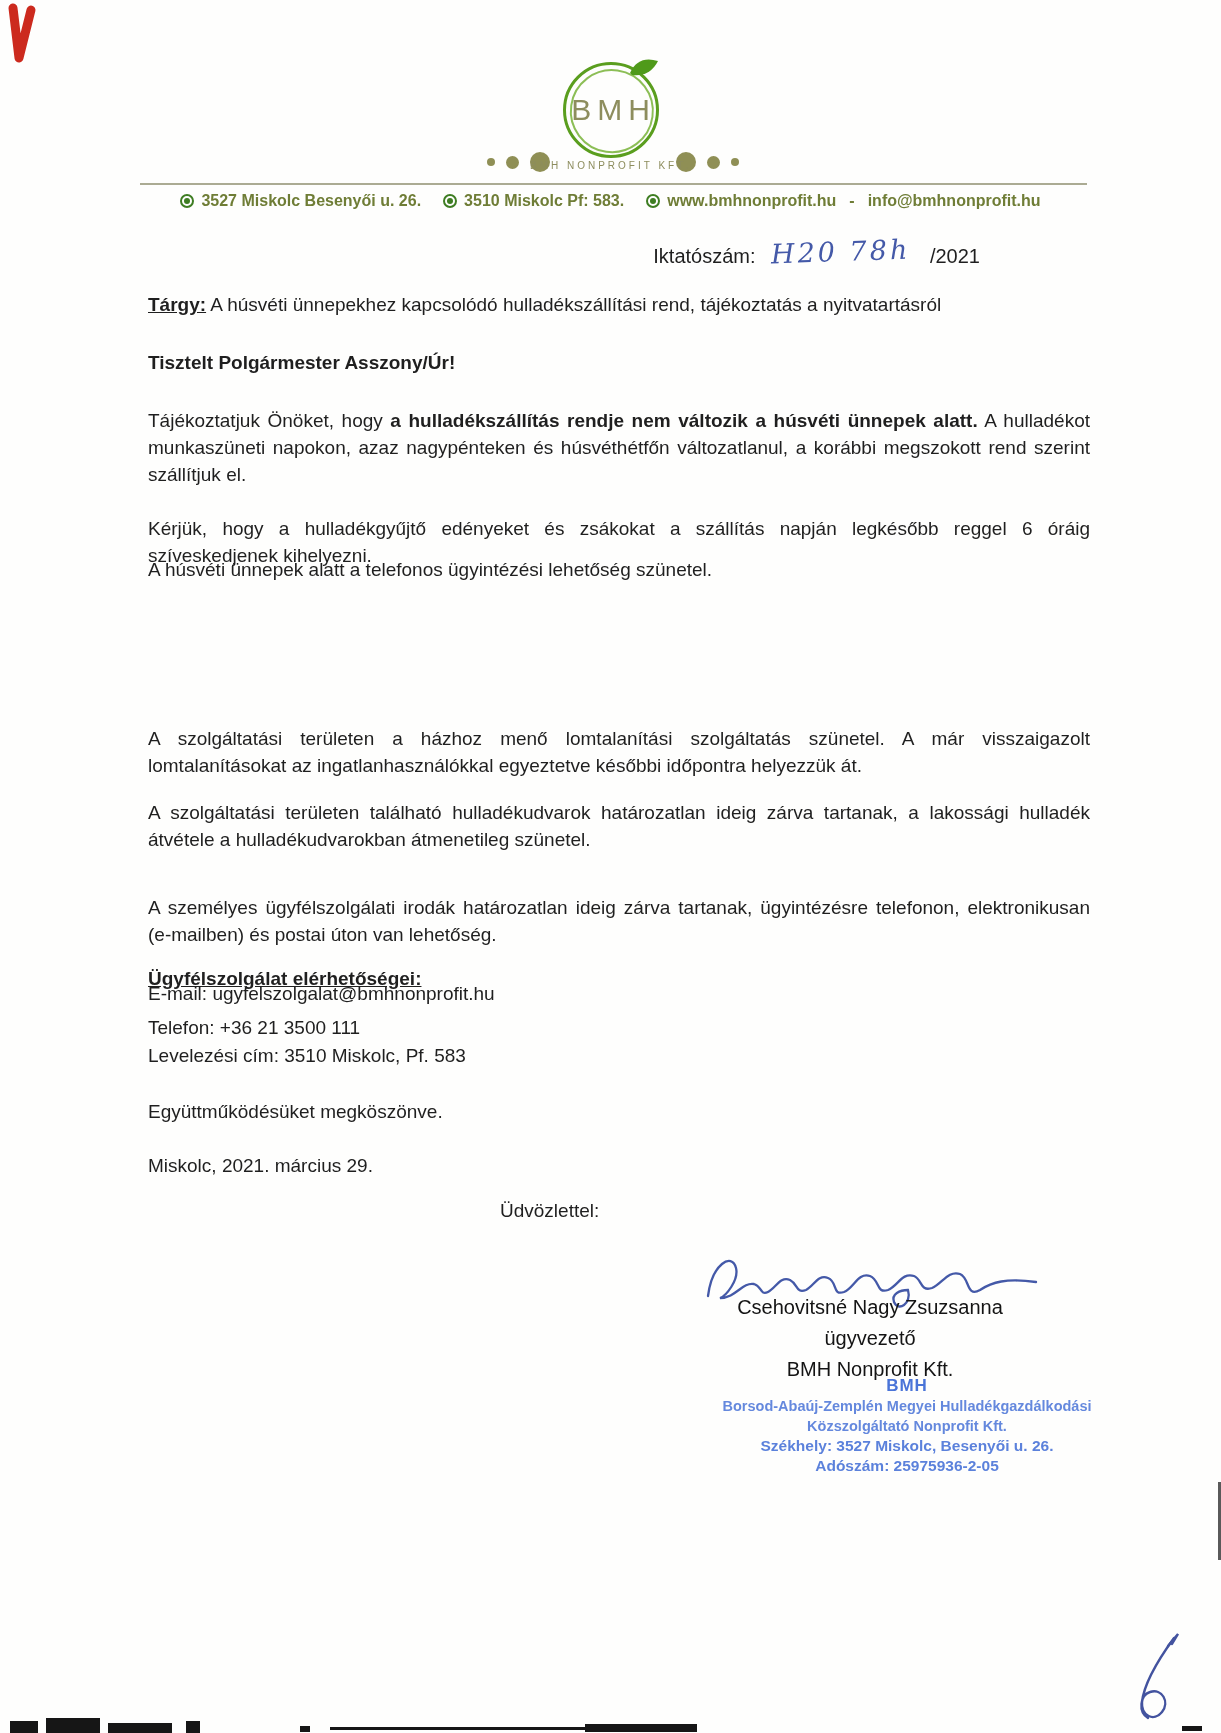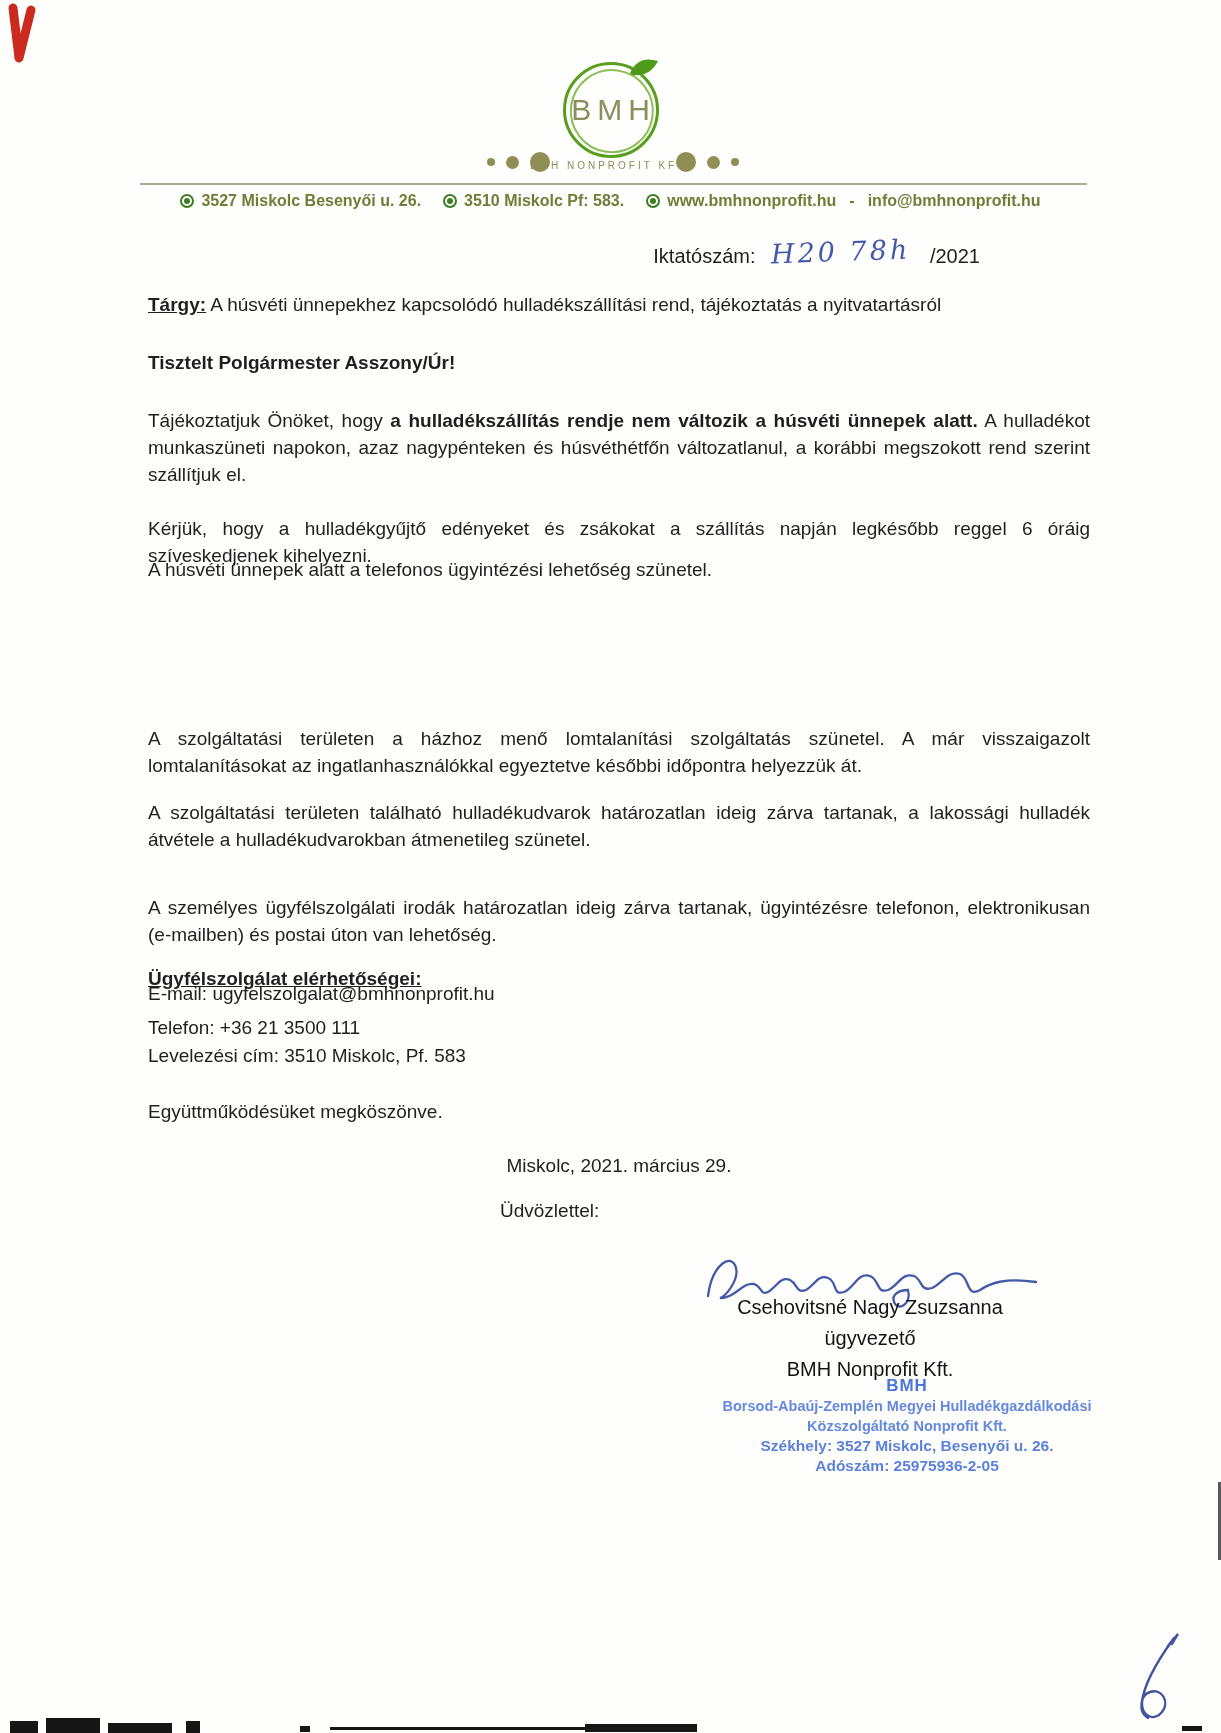--- a/index.html
+++ b/index.html
@@ -168,21 +168,21 @@
   <div class="para" style="top:725px;">A szolgáltatási területen a házhoz menő lomtalanítási szolgáltatás szünetel. A már visszaigazolt lomtalanításokat az ingatlanhasználókkal egyeztetve későbbi időpontra helyezzük át.</div>
   <div class="para" style="top:799px;">A szolgáltatási területen található hulladékudvarok határozatlan ideig zárva tartanak, a lakossági hulladék átvétele a hulladékudvarokban átmenetileg szünetel.</div>
   <div class="para" style="top:877px;margin-top:17px;">A személyes ügyfélszolgálati irodák határozatlan ideig zárva tartanak, ügyintézésre telefonon, elektronikusan (e-mailben) és postai úton van lehetőség.</div>
 
   <div class="para single u b" style="top:949px;">Ügyfélszolgálat elérhetőségei:</div>
   <div class="para single" style="top:980px;">E-mail: ugyfelszolgalat@bmhnonprofit.hu</div>
   <div class="para single" style="top:1014px;">Telefon: +36 21 3500 111</div>
   <div class="para single" style="top:1042px;">Levelezési cím: 3510 Miskolc, Pf. 583</div>
 
   <div class="para single" style="top:1098px;">Együttműködésüket megköszönve.</div>
-  <div class="para single" style="top:1152px;text-align:center;">Miskolc, 2021. március 29.</div>
+  <div class="para single" style="top:1152px;">Miskolc, 2021. március 29.</div>
   <div class="valediction">Üdvözlettel:</div>
 
   <svg class="sig-scribble" width="340" height="70" viewBox="0 0 340 70">
     <g fill="none" stroke="#4459a8" stroke-width="2.3" stroke-linecap="round">
       <path d="M8 50 C 12 18 32 6 36 22 C 39 34 26 50 20 52 C 36 52 42 36 54 38 C 62 40 60 50 68 46 C 76 42 80 30 90 34 C 98 38 96 48 106 44 C 114 40 118 28 128 32 C 138 36 132 50 144 46 C 154 42 158 26 170 30 C 180 34 176 48 188 44 C 198 40 202 26 214 30 C 222 33 220 46 232 42 C 242 38 248 24 260 28 C 270 32 266 52 280 44 C 292 36 306 32 336 36"></path>
       <path d="M208 44 C 212 58 198 66 194 56 C 191 48 200 44 208 44"></path>
     </g>
   </svg>
 
   <div class="sig-block">

